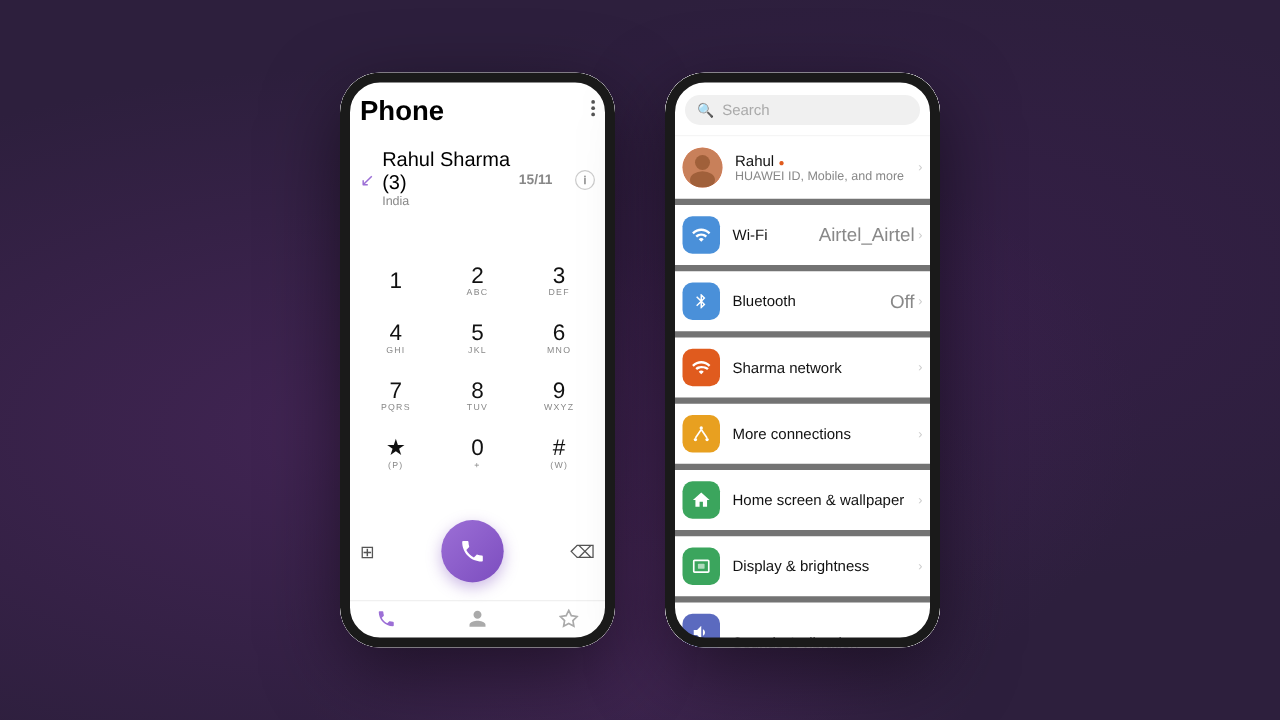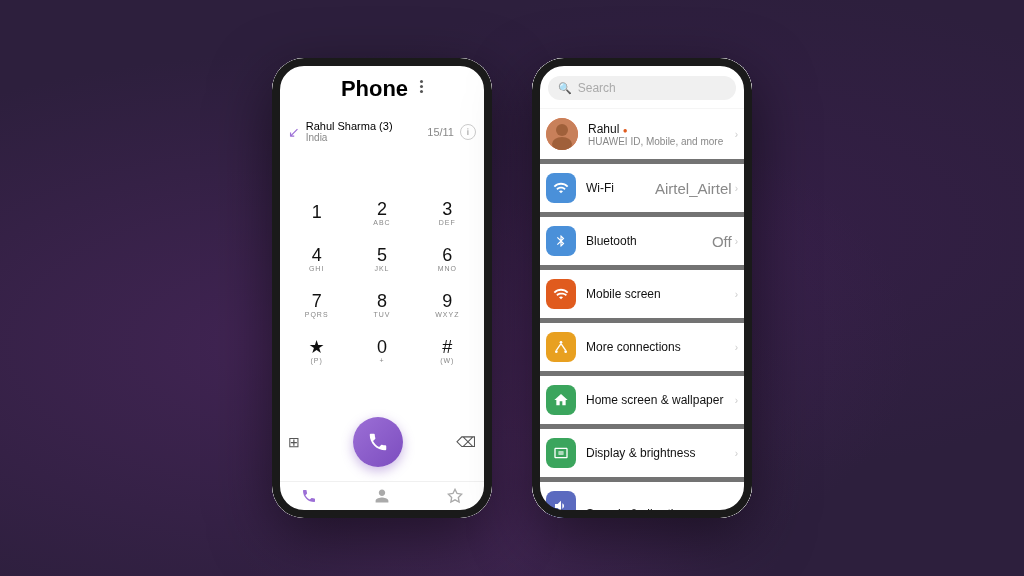--- a/index.html
+++ b/index.html
@@ -64,21 +64,21 @@
     .phone-app {
       background: #fff;
       height: 100%;
       display: flex;
       flex-direction: column;
     }
 
     .phone-header {
       padding: 18px 16px 8px;
       display: flex;
-      justify-content: center;
+      justify-content: space-between;
       align-items: flex-start;
       gap: 12px;
     }
 
     .phone-title {
       font-size: 22px;
       font-weight: 600;
       color: #000;
     }
 
@@ -114,34 +114,35 @@
       align-items: center;
       gap: 6px;
     }
 
     .call-icon-missed {
       color: #9c6fd6;
       font-size: 14px;
     }
 
     .call-name {
-      font-size: 11px;
+      font-size: 16px;
       font-weight: 500;
       color: #000;
     }
 
     .call-country {
       font-size: 10px;
       color: #888;
     }
 
     .call-right {
       display: flex;
       align-items: center;
-      gap: 6px;
+      gap: 18px;
+      font-weight: bold;
     }
 
     .call-count {
       font-size: 11px;
       color: #888;
     }
 
     .info-btn {
       width: 16px;
       height: 16px;
@@ -538,21 +539,21 @@
             </div>
           </div>
 
           <div class="settings-item">
             <div class="settings-icon" style="background:#e05b1e;">
               <svg width="16" height="16" viewBox="0 0 24 24" fill="white">
                 <path d="M1 9l2 2c5-5 13-5 18 0l2-2C16.5 2.5 7.5 2.5 1 9zm4 4l2 2c2.8-2.8 9.2-2.8 12 0l2-2C16.4 9.4 7.6 9.4 5 13zm7 7l-3-3c1.7-1.7 4.3-1.7 6 0l-3 3z"></path>
               </svg>
             </div>
             <div class="settings-item-content">
-              <div class="settings-item-title">Mobile screen</div>
+              <div class="settings-item-title">Sharma network</div>
             </div>
             <div class="settings-item-right">
               <span class="chevron">›</span>
             </div>
           </div>
 
           <div class="settings-item">
             <div class="settings-icon" style="background:#e8a020;">
               <svg width="16" height="16" viewBox="0 0 24 24" fill="white">
                 <circle cx="12" cy="5" r="2"></circle>

